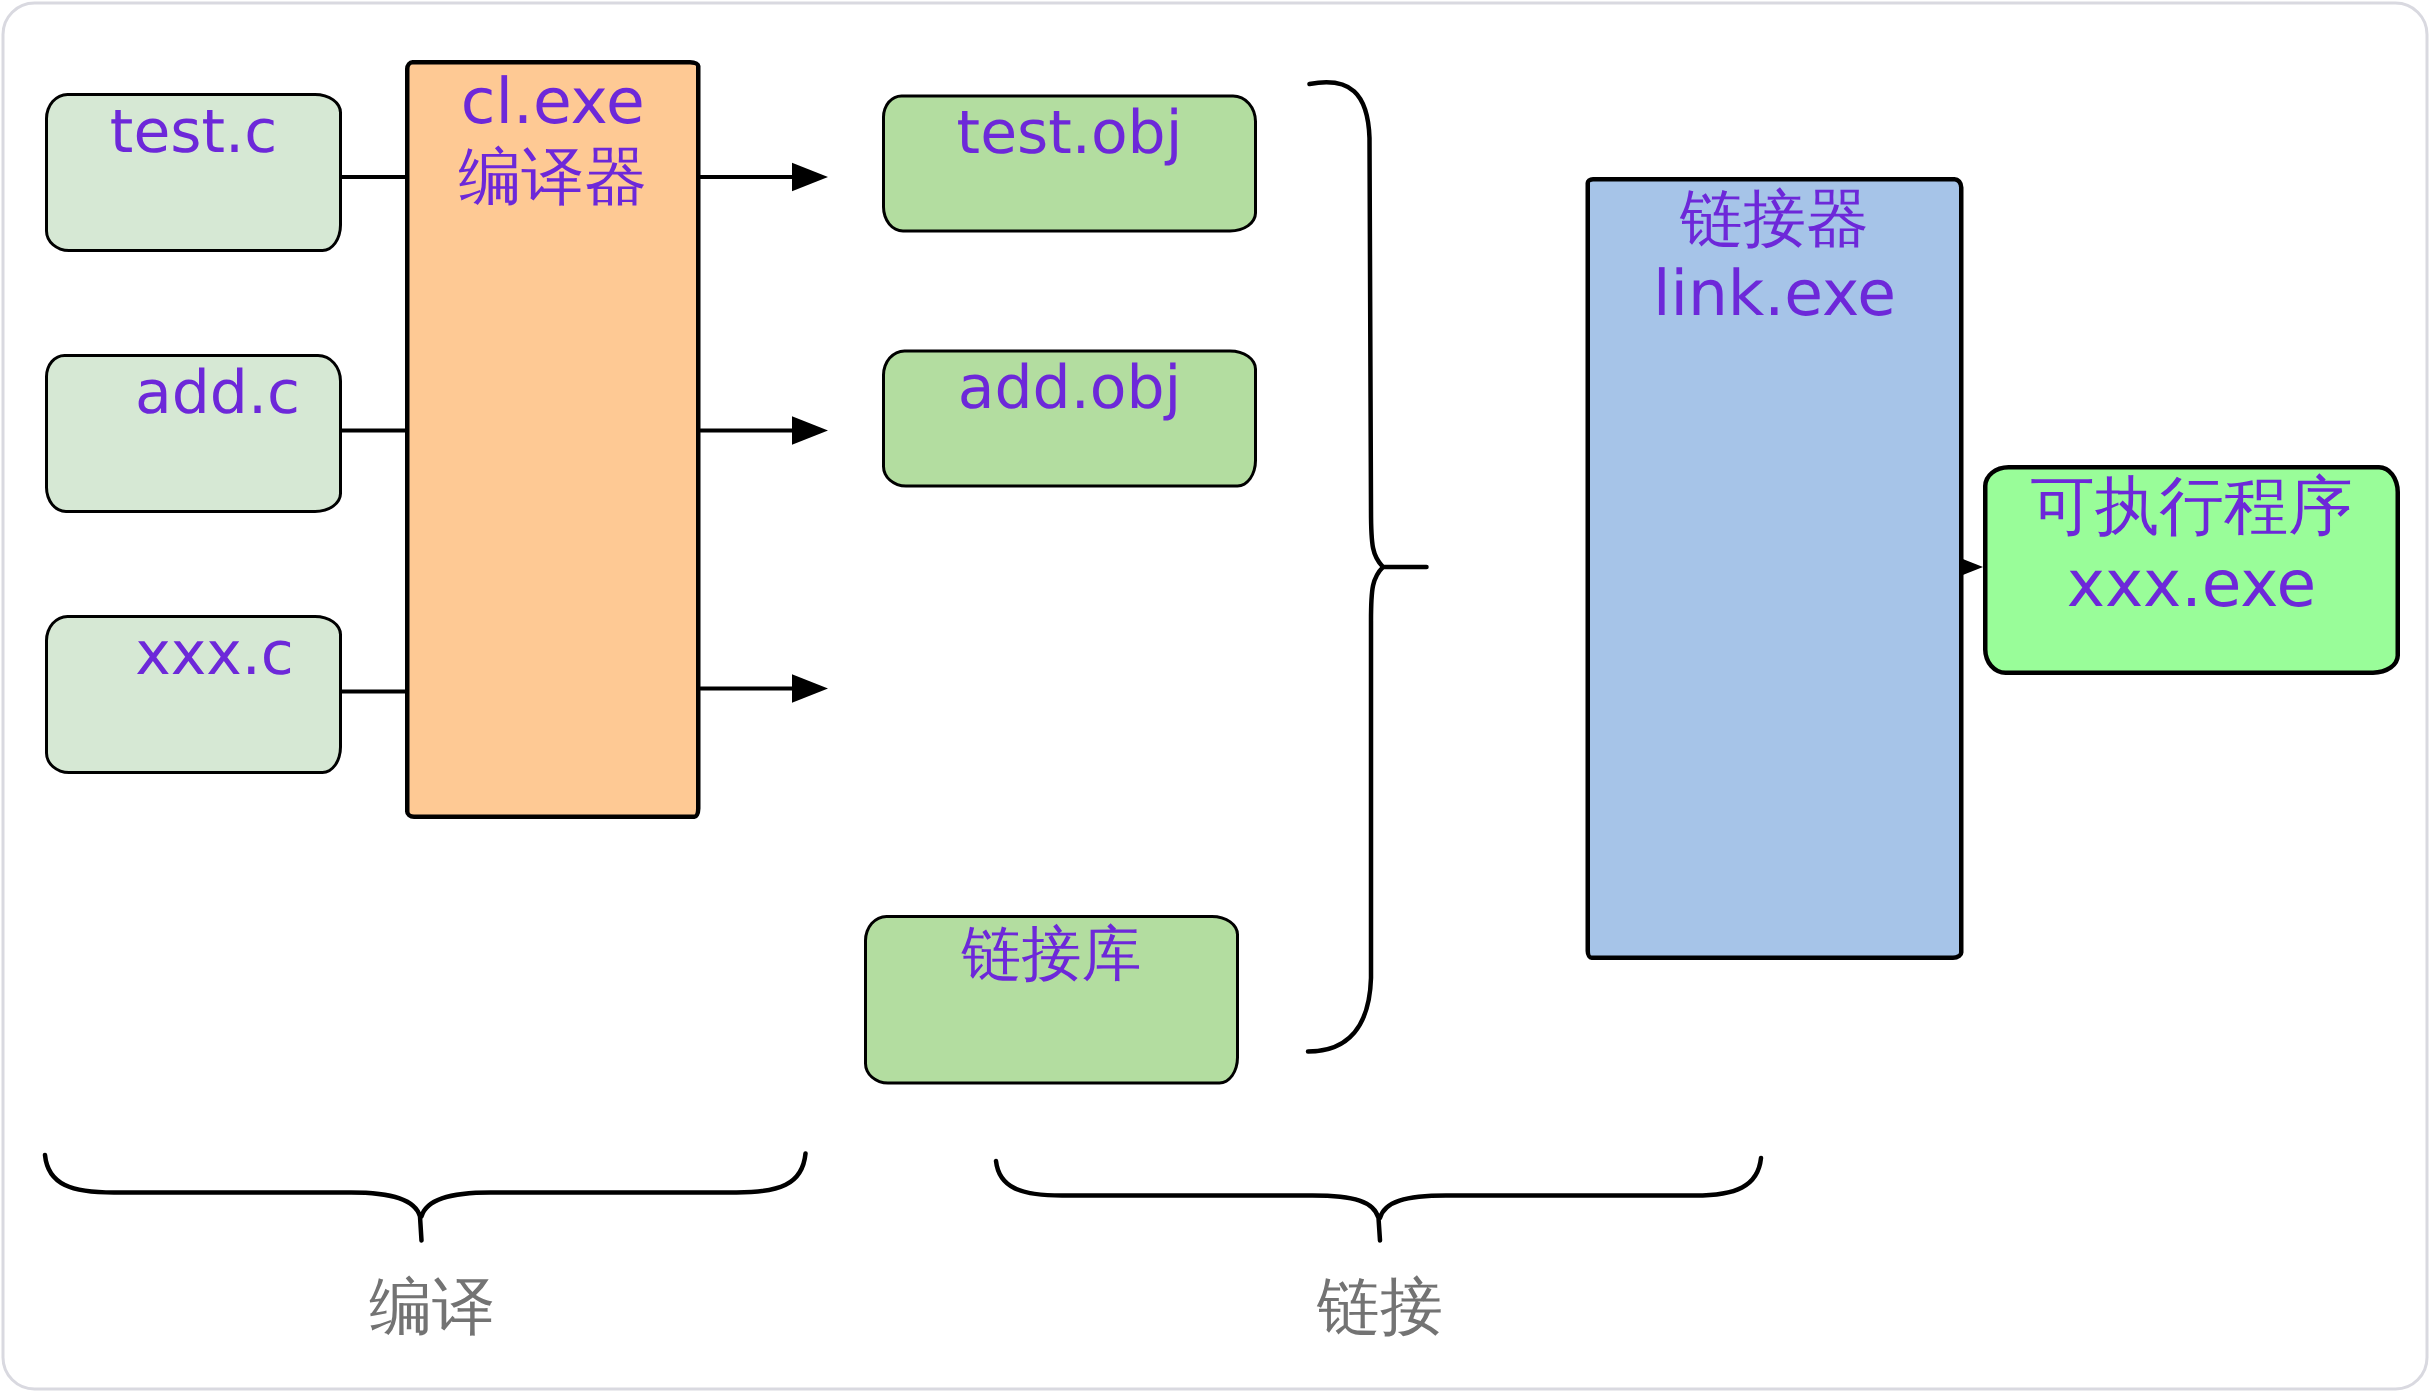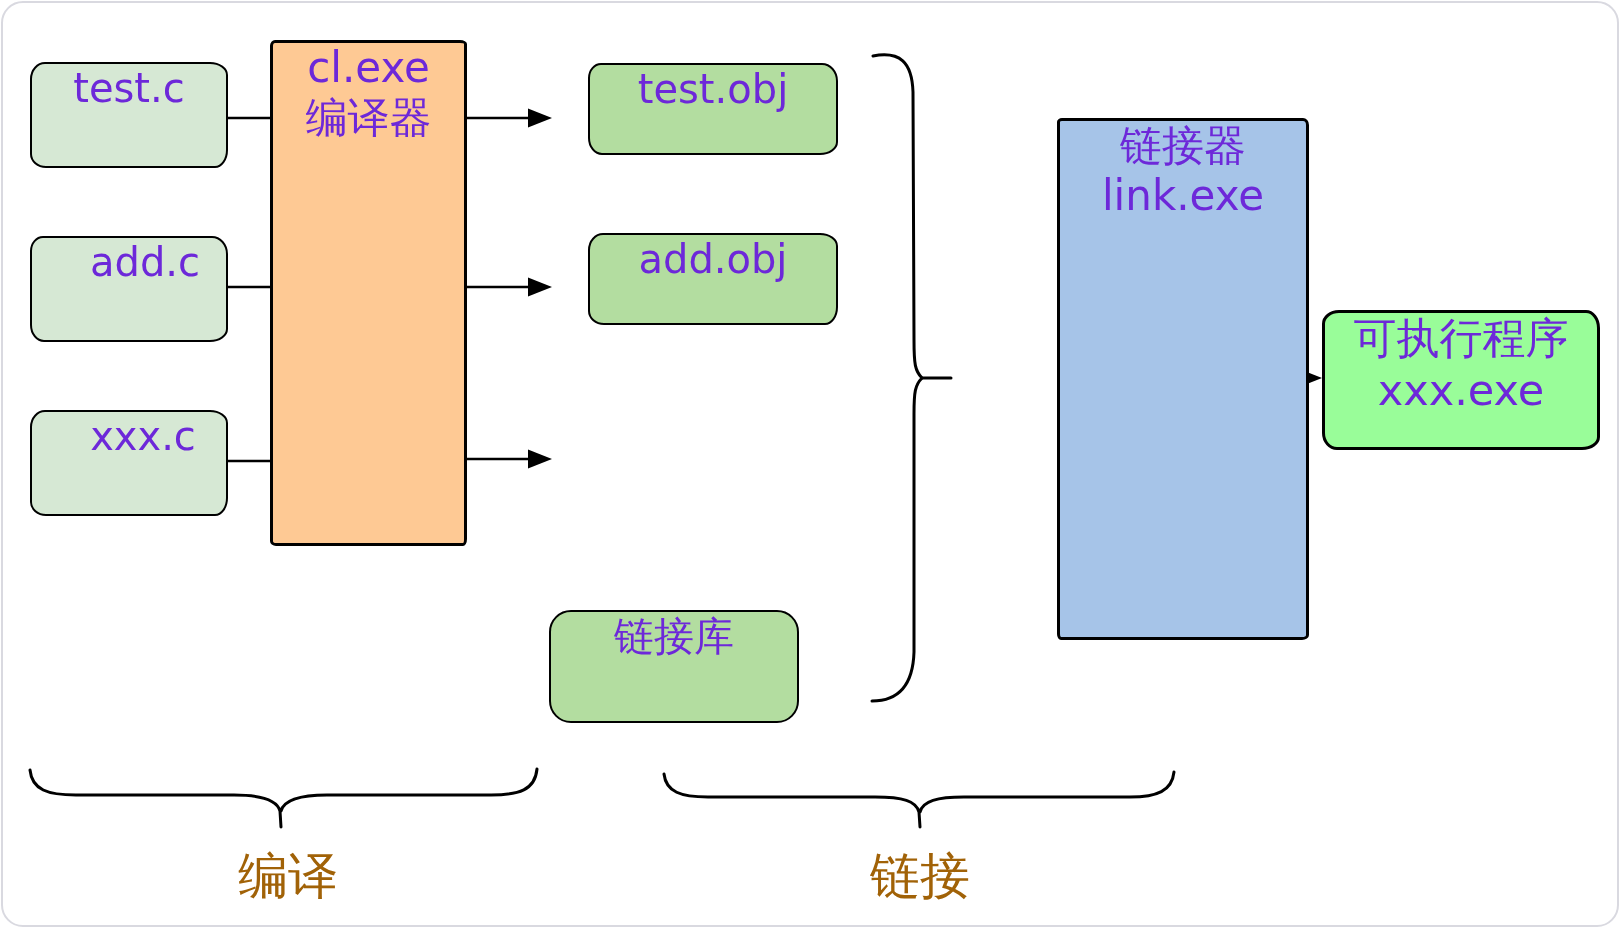--- a/index.html
+++ b/index.html
@@ -40,31 +40,31 @@
     left:270px; top:40px; width:197px; height:506px;
     border-radius:5px 7px 4px 6px / 6px 4px 7px 5px;
     font-size:42px;
   }
   .linker-box{
     background:#a6c4e8; border-width:3px;
     left:1057px; top:118px; width:252px; height:522px;
     border-radius:5px 6px 7px 4px / 4px 7px 5px 6px;
     font-size:42px;
   }
-  .lib-box{ background:#b3dda0; width:250px; height:113px; left:549px; top:610px;border-radius:22px; }
+  .lib-box{ background:#b3dda0; width:250px; height:113px; left:576px; top:610px; }
   .exe-box{
     background:#99fd99; border-width:3px;
     left:1322px; top:310px; width:278px; height:140px;
     font-size:43px;
     border-radius:17px 14px 18px 15px / 14px 18px 13px 17px;
   }
   .stage-label{
     position:absolute;
-    color:#a16207;
-    font-size:50px;
+    color:#737373;
+    font-size:42px;
     transform:translateX(-50%);
     white-space:nowrap;
   }
   svg.overlay{
     position:absolute;left:0;top:0;width:1620px;height:928px;
     pointer-events:none;
   }
   svg .stroke{ fill:none; stroke:#000; stroke-width:2.6; stroke-linecap:round; }
   svg .thick{ stroke-width:3; }
   svg .head{ fill:#000; stroke:none; }

